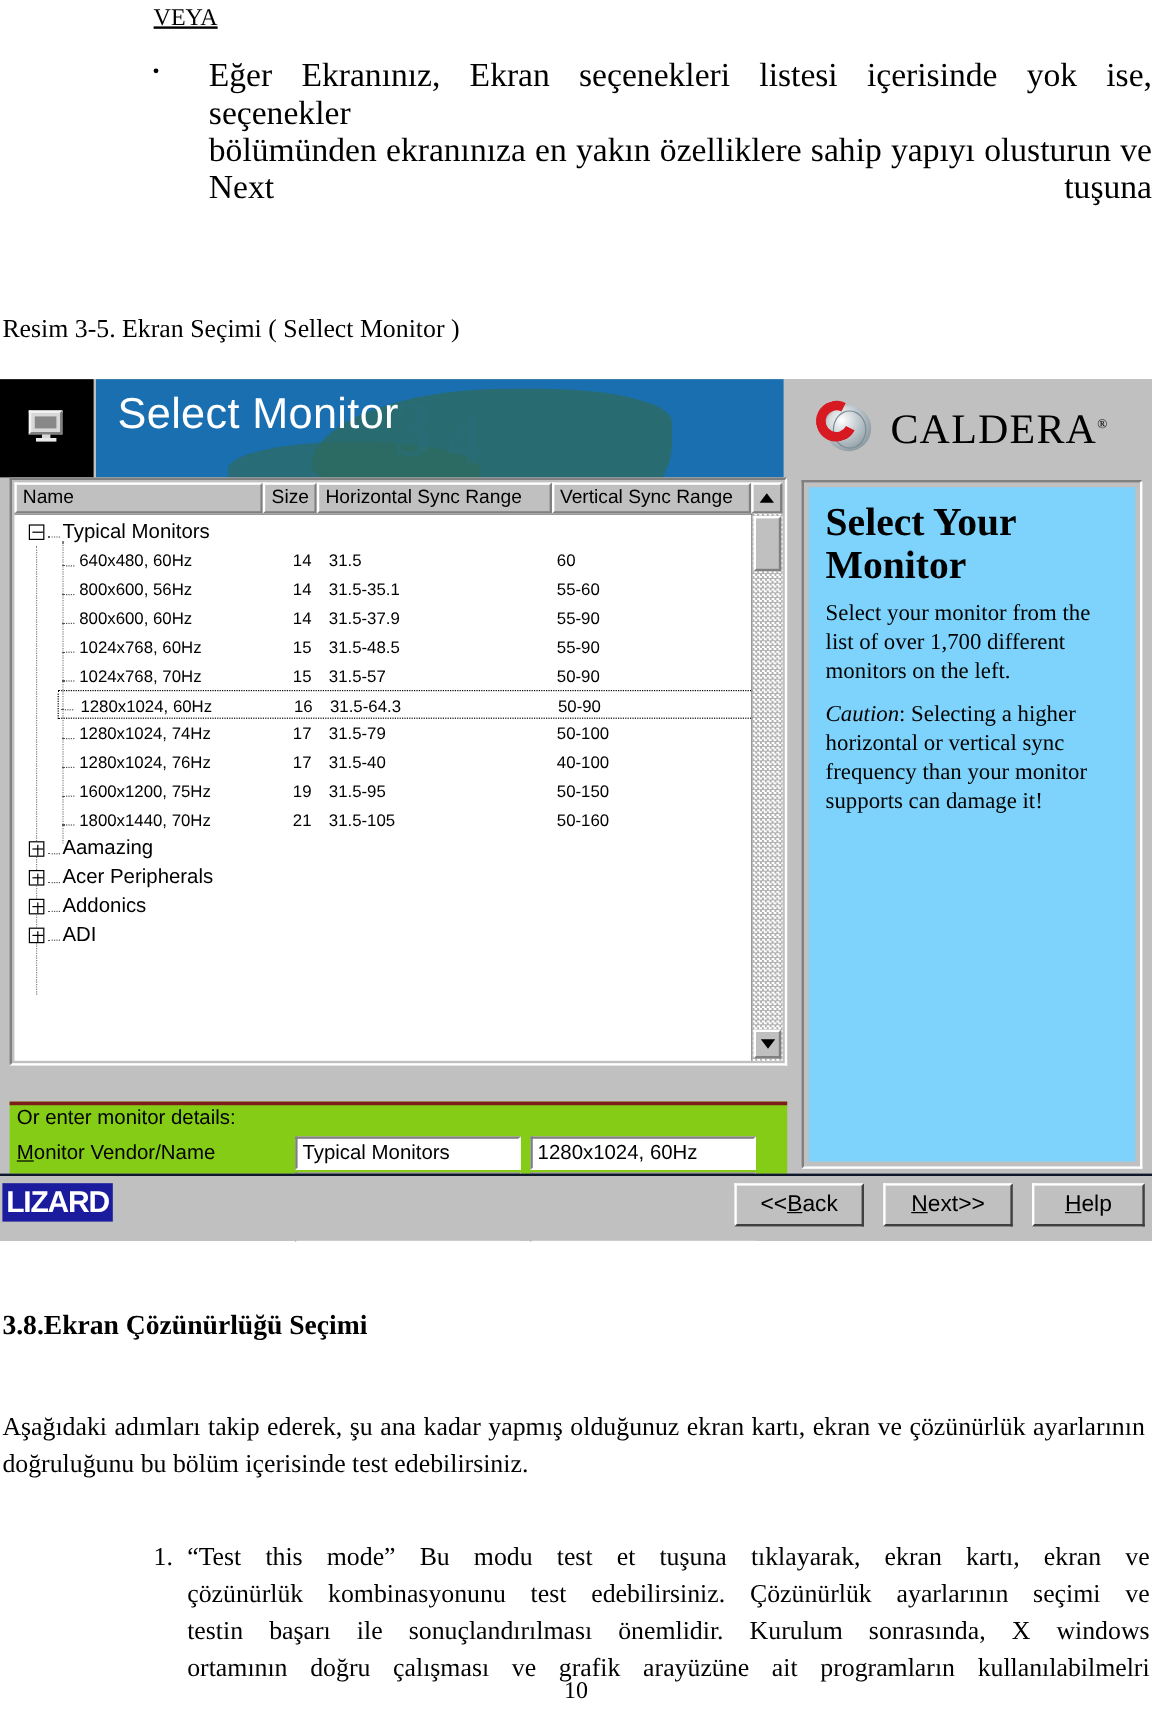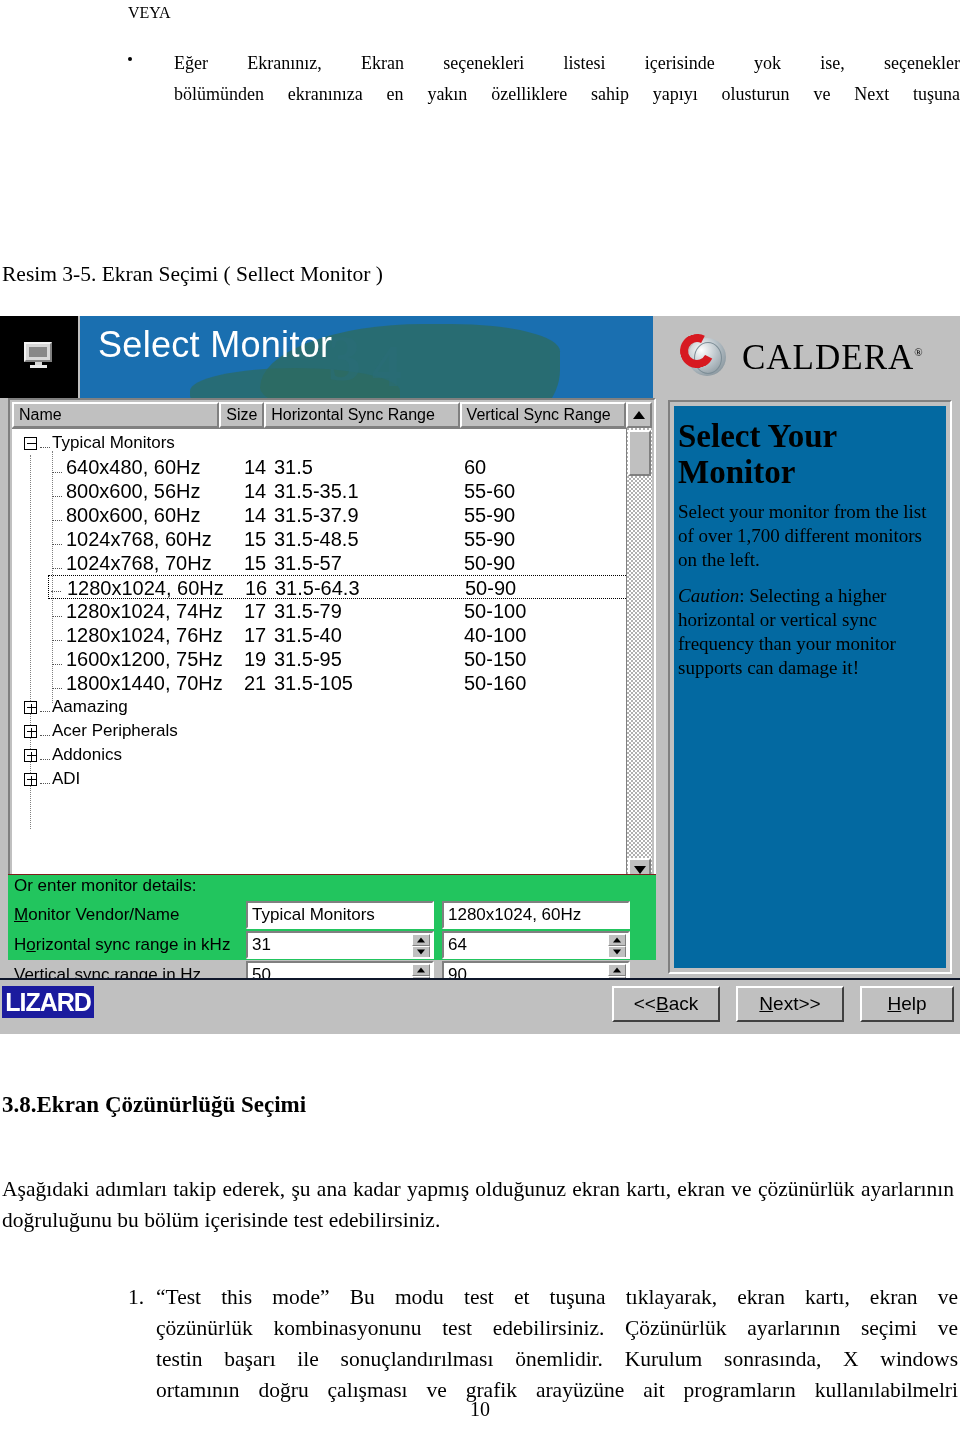--- a/index.html
+++ b/index.html
@@ -11,38 +11,39 @@
     font-family: "Liberation Serif", serif;
     color: #000000;
     overflow: hidden;
     position: relative;
   }
 
   
   .doc-veya {
     position: absolute;
     left: 128px; top: 4px;
-    font-size: 16px;
-    font-family: "Liberation Serif", serif;
+    font-size: 20px;
+    font-family: "Liberation Serif", serif;
+    text-decoration: underline;
   }
   .bullet-block {
     position: absolute;
     left: 128px; top: 48px;
     width: 832px;
   }
   .bullet-dot {
     position: absolute;
     left: 0px; top: 9px;
     width: 4px; height: 4px;
     background: #000;
     border-radius: 50%;
   }
   .bullet-text {
     margin-left: 46px;
-    font-size: 18px;
+    font-size: 28px;
     line-height: 31px;
     text-align: justify;
     font-family: "Liberation Serif", serif;
   }
   .bullet-text .l1 { text-align: justify; text-align-last: justify; }
 
   .caption {
     position: absolute;
     left: 2px; top: 262px;
     font-size: 21.5px;
@@ -274,21 +275,21 @@
     width: 10px;
     border-bottom: 1px dotted #555;
     vertical-align: middle;
     margin-right: 2px;
     height: 8px;
   }
   .row {
     position: absolute;
     left: 40px;
     height: 24px;
-    font-size: 20px;
+    font-size: 14px;
     line-height: 24px;
     white-space: nowrap;
     font-family: "Liberation Sans", sans-serif;
   }
   .row .rname { position: absolute; left: 14px; top: 0; }
   .row .rsize { position: absolute; left: 192px; top: 0; }
   .row .rh    { position: absolute; left: 222px; top: 0; }
   .row .rv    { position: absolute; left: 412px; top: 0; }
   .row.selected {
     left: 36px;
@@ -327,24 +328,24 @@
     position: absolute; left: 50%; top: 50%;
     transform: translate(-50%,-50%);
     width: 0; height: 0;
     border-left: 6px solid transparent;
     border-right: 6px solid transparent;
     border-top: 8px solid #000;
   }
 
   
   .details {
-    position: absolute; left: 8px; top: 476px;
+    position: absolute; left: 8px; top: 520px;
     width: 648px; height: 86px;
-    background: #22c55e;
-    border-top: 1px solid #7f1d1d;
+    background: #84cc16;
+    border-top: 3px solid #7f1d1d;
   }
   .det-title {
     position: absolute; left: 6px; top: 1px;
     font-size: 17px;
     font-family: "Liberation Sans", sans-serif;
   }
   .det-row { position: absolute; left: 6px; height: 28px; }
   .det-label {
     position: absolute; left: 0; top: 4px;
     font-size: 17px;
@@ -393,22 +394,22 @@
   .help-panel {
     position: absolute; left: 668px; top: 2px;
     width: 284px; height: 574px;
     background: #c0c0c0;
     border: 2px solid;
     border-color: #808080 #ffffff #ffffff #808080;
   }
   .help-inner {
     position: absolute; left: 4px; top: 4px;
     width: 272px; height: 562px;
-    background: #0369a1;
-    padding: 12px 14px 0 4px;
+    background: #7dd3fc;
+    padding: 12px 14px 0 14px;
     overflow: hidden;
   }
   .help-h {
     font-family: "Liberation Serif", serif;
     font-weight: bold;
     font-size: 33px;
     line-height: 36px;
     margin: 0 0 10px 0;
   }
   .help-p {

